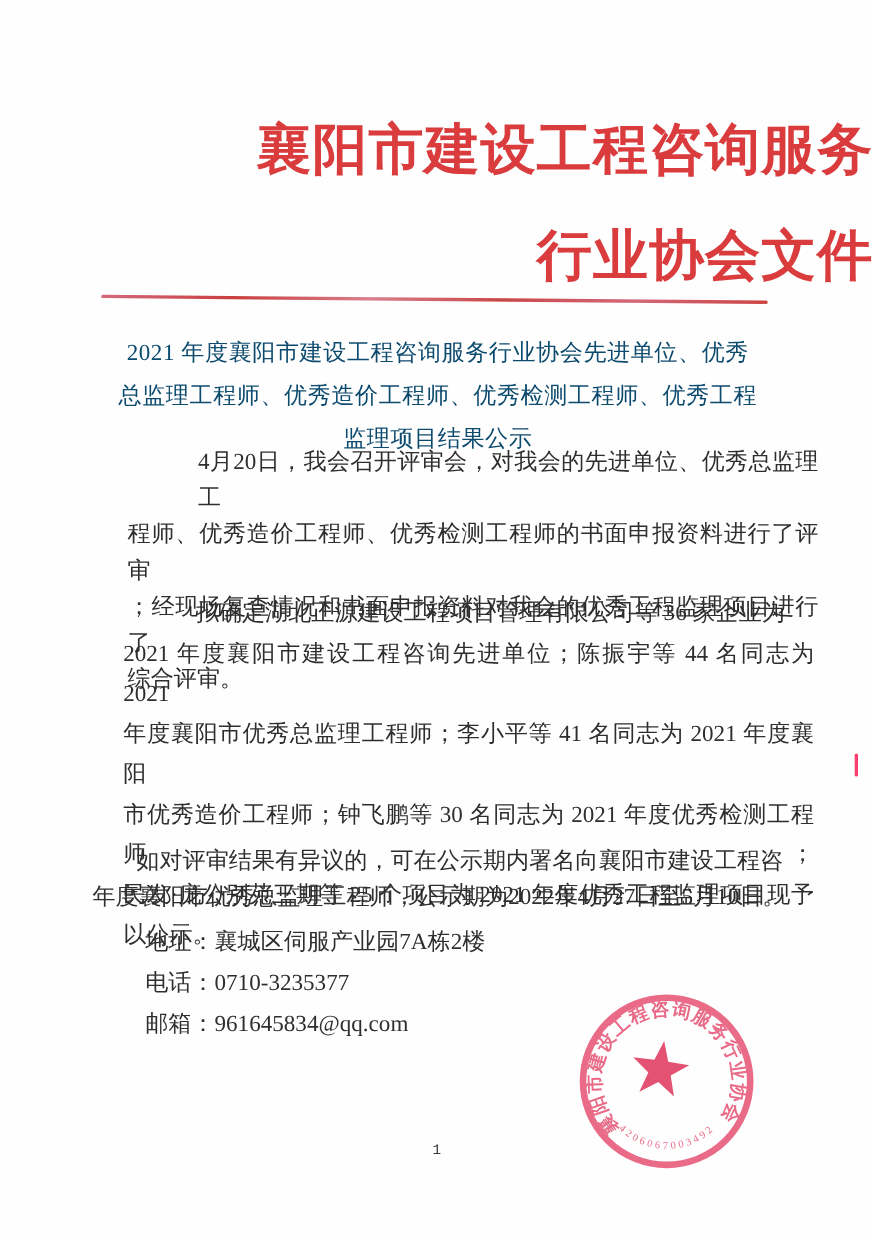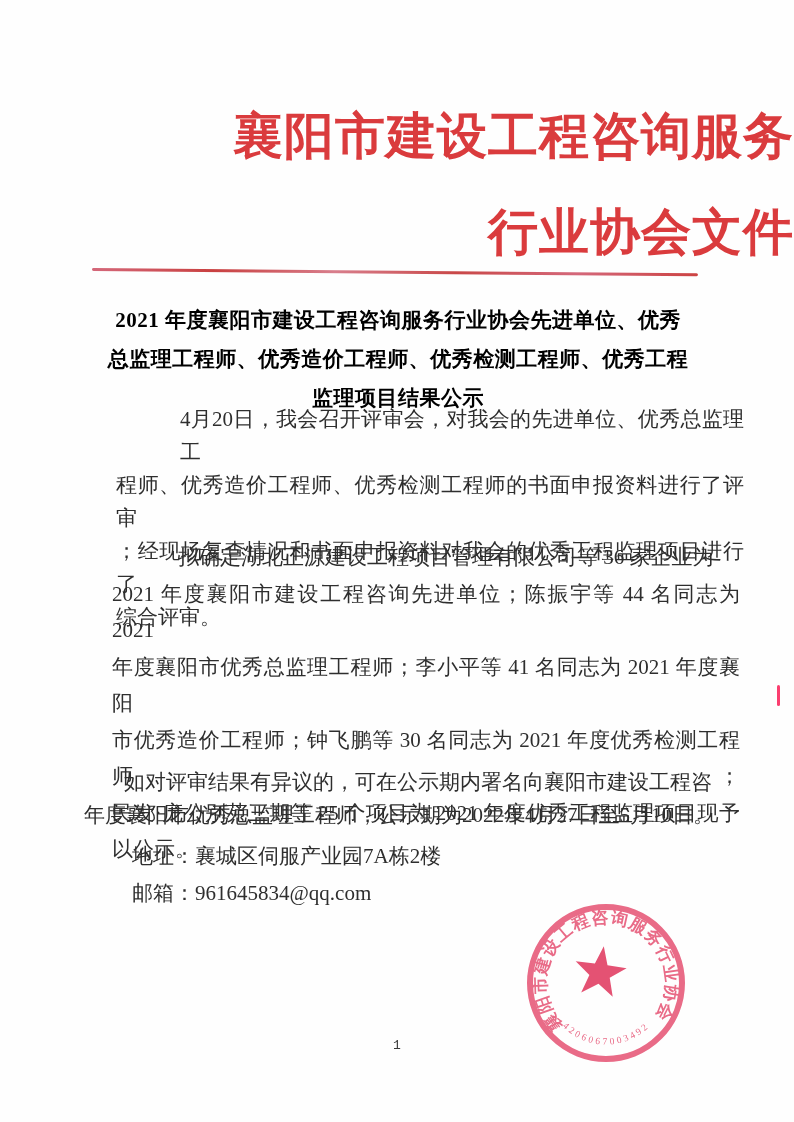--- a/index.html
+++ b/index.html
@@ -17,21 +17,21 @@
     font-size:50px;line-height:96px;letter-spacing:1px;
   }
   .red-rule{
     position:absolute;top:268px;left:92px;width:606px;height:3px;
     background:linear-gradient(90deg,#d4687a,#c94040,#d87e8c,#c94848,#d4687a,#cc4343);
     transform:rotate(0.5deg);transform-origin:left center;border-radius:2px;
   }
   
   .heading{
     position:absolute;top:301px;left:84px;width:628px;
-    text-align:center;font-weight:bold;color:#000000;
+    text-align:center;font-weight:normal;color:#0c4a6e;
     font-size:21px;line-height:39px;letter-spacing:.5px;
   }
   
   .para{position:absolute;left:84px;width:628px;font-size:21px;color:#2e2e2e;}
   .para .bl{white-space:nowrap;}
   .para .fill{text-align:justify;text-align-last:justify;white-space:normal;}
   .p1{top:403px;line-height:33px;margin-left:32px;}
   .p2{top:539px;line-height:36.5px;margin-left:28px;}
   .p3{top:766px;line-height:33px;}
   .ind-p1{padding-left:64px;}
@@ -94,20 +94,21 @@
     <div class="bl">以公示。</div>
   </div>
 
   <div class="para p3">
     <div class="bl fill ind-p3">如对评审结果有异议的，可在公示期内署名向襄阳市建设工程咨</div>
     <div class="bl">年度襄阳市优秀总监理工程师，公示期为2022年4月27日至5月10日。</div>
   </div>
 
   <div class="contact">
     <div>地址：襄城区伺服产业园7A栋2楼</div>
+    <div>电话：0710-3235377</div>
     <div>邮箱：961645834@qq.com</div>
   </div>
 
 
   <svg class="stamp" viewBox="0 0 190 190" width="190" height="190">
     <defs>
       <path id="arcTop" d="M 52.6 137.4 A 60 60 0 1 1 137.4 137.4" fill="none"></path>
       <path id="arcBottom" d="M 50 137 A 61.5 61.5 0 0 0 140 137" fill="none"></path>
     </defs>
     <circle cx="95" cy="95" r="76" fill="none" stroke="#e75677" stroke-width="6"></circle>

